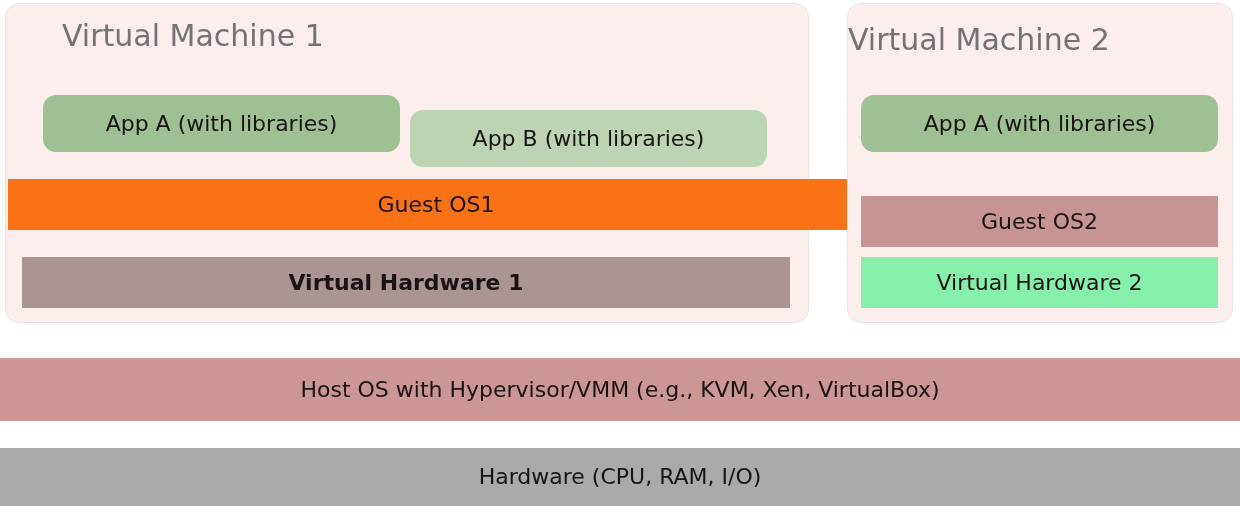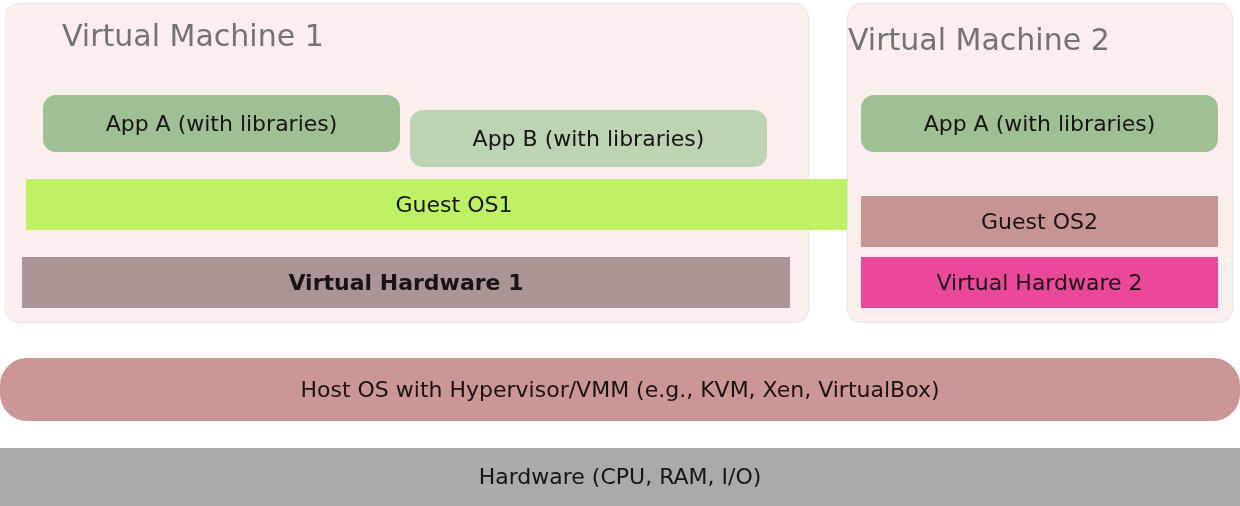--- a/index.html
+++ b/index.html
@@ -89,24 +89,24 @@
     width: 357px;
     background: #9fbf95;
   }
   #vm1-app-b {
     left: 410px;
     top: 110px;
     width: 357px;
     background: #bcd4b3;
   }
   #vm1-guest-os {
-    left: 26px;
+    left: 8px;
     top: 179px;
     width: 856px;
-    background: #bef264;
+    background: #f97316;
   }
   #vm1-virtual-hw {
     left: 22px;
     top: 257px;
     width: 768px;
     background: #aa9494;
     font-weight: bold;
   }
 
   
@@ -119,42 +119,41 @@
   #vm2-guest-os {
     left: 861px;
     top: 196px;
     width: 357px;
     background: #c79494;
   }
   #vm2-virtual-hw {
     left: 861px;
     top: 257px;
     width: 357px;
-    background: #ec4899;
+    background: #86efac;
   }
 
   
   .layer-bar {
     position: absolute;
     left: 0;
     width: 1240px;
     display: flex;
     align-items: center;
     justify-content: center;
     box-sizing: border-box;
     color: #1a1313;
     font-size: 22px;
     line-height: 26px;
     white-space: nowrap;
   }
   #host-os-bar {
     top: 358px;
     height: 63px;
     background: #cd9696;
-    border-radius: 27px;
   }
   #hardware-bar {
     top: 448px;
     height: 58px;
     background: #aaaaaa;
   }
 </style>
 </head>
 <body>
 

